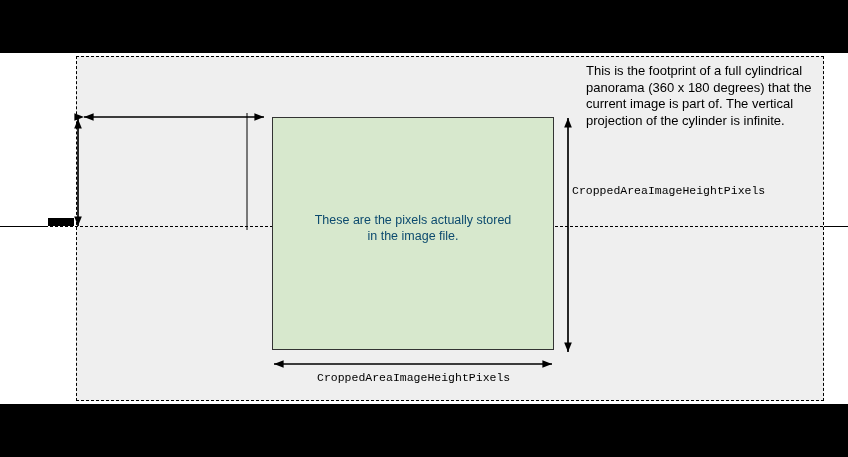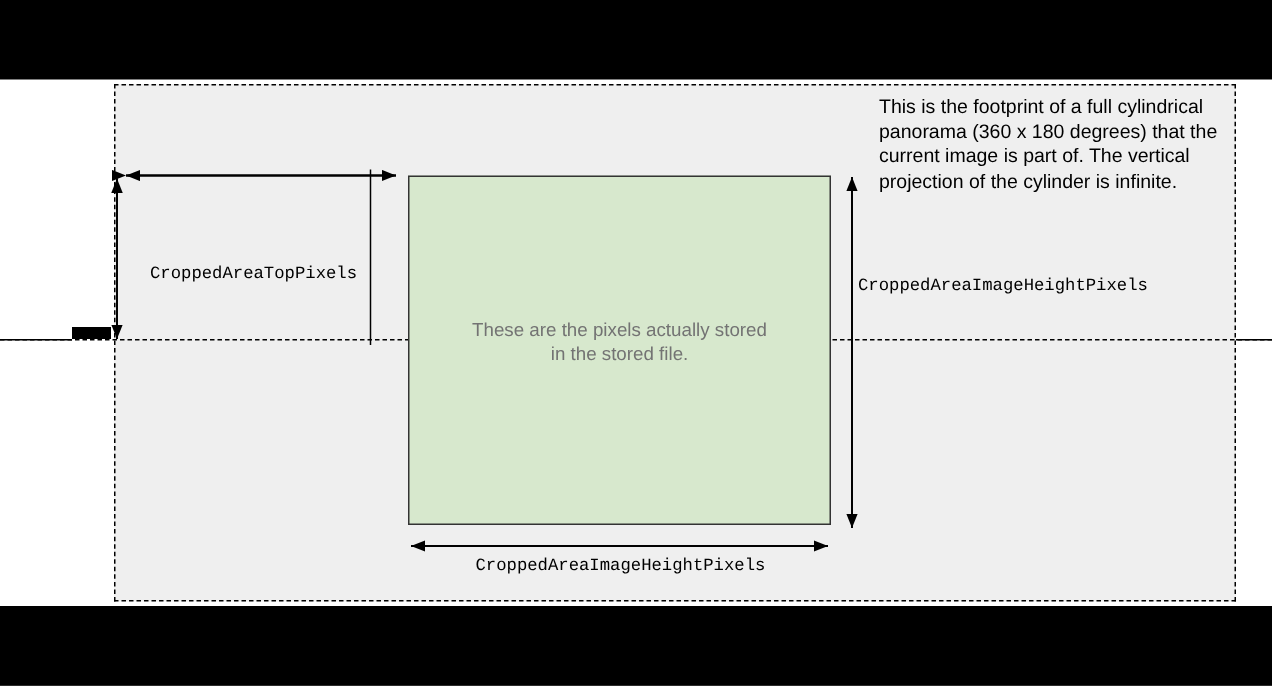--- a/index.html
+++ b/index.html
@@ -50,21 +50,21 @@
     border: 1px solid #333333;
     box-sizing: border-box;
   }
   .stored-image-text {
     position: absolute;
     left: 0;
     right: 0;
     top: 94px;
     text-align: center;
     font-size: 12.5px;
-    color: #737373;
+    color: #0c4a6e;
     line-height: 16px;
   }
   
   .center-line {
     position: absolute;
     left: 0;
     top: 226px;
     width: 848px;
     height: 0;
     border-top: 1px dashed #000000;
@@ -154,21 +154,21 @@
   <div class="panorama-footprint"></div>
 
   <div class="center-line"></div>
   <div class="left-rule"></div>
   <div class="right-rule"></div>
   <div class="left-marker"></div>
 
   <div class="stored-image">
     <div class="stored-image-text">
       <span>These are the pixels actually stored</span><br>
-      <span>in the stored file.</span>
+      <span>in the image file.</span>
     </div>
   </div>
 
   <svg class="arrow-layer" viewBox="0 0 848 457" width="848" height="457" xmlns="http://www.w3.org/2000/svg">
     <defs>
       <marker id="ah" markerWidth="9" markerHeight="9" refX="8" refY="3.2" orient="auto" markerUnits="strokeWidth">
         <path d="M0,0 L8,3.2 L0,6.4 z" fill="#000000"></path>
       </marker>
       <marker id="ah2" markerWidth="9" markerHeight="9" refX="8" refY="3.2" orient="auto" markerUnits="strokeWidth">
         <path d="M0,0 L8,3.2 L0,6.4 z" fill="#000000"></path>
@@ -184,19 +184,18 @@
     <line x1="78" y1="119" x2="78" y2="226" stroke="#000000" stroke-width="1.2" marker-end="url(#ah)"></line>
     <line x1="78" y1="226" x2="78" y2="119" stroke="#000000" stroke-width="1.2" marker-end="url(#ah)"></line>
 
     <line x1="568" y1="118" x2="568" y2="352" stroke="#000000" stroke-width="1.2" marker-end="url(#ah)"></line>
     <line x1="568" y1="352" x2="568" y2="118" stroke="#000000" stroke-width="1.2" marker-end="url(#ah)"></line>
 
     <line x1="274" y1="364" x2="552" y2="364" stroke="#000000" stroke-width="1.2" marker-end="url(#ah)"></line>
     <line x1="552" y1="364" x2="274" y2="364" stroke="#000000" stroke-width="1.2" marker-end="url(#ah)"></line>
   </svg>
 
-  <div class="mono-label" id="label-top-pixels">CroppedAreaTopPixels</div>
   <div class="mono-label" id="label-image-height">CroppedAreaImageHeightPixels</div>
   <div class="mono-label" id="label-image-width">CroppedAreaImageHeightPixels</div>
 
   <div class="description">This is the footprint of a full cylindrical panorama (360 x 180 degrees) that the current image is part of.  The vertical projection of the cylinder is infinite.</div>
 
 </div>
 
 </body></html>

